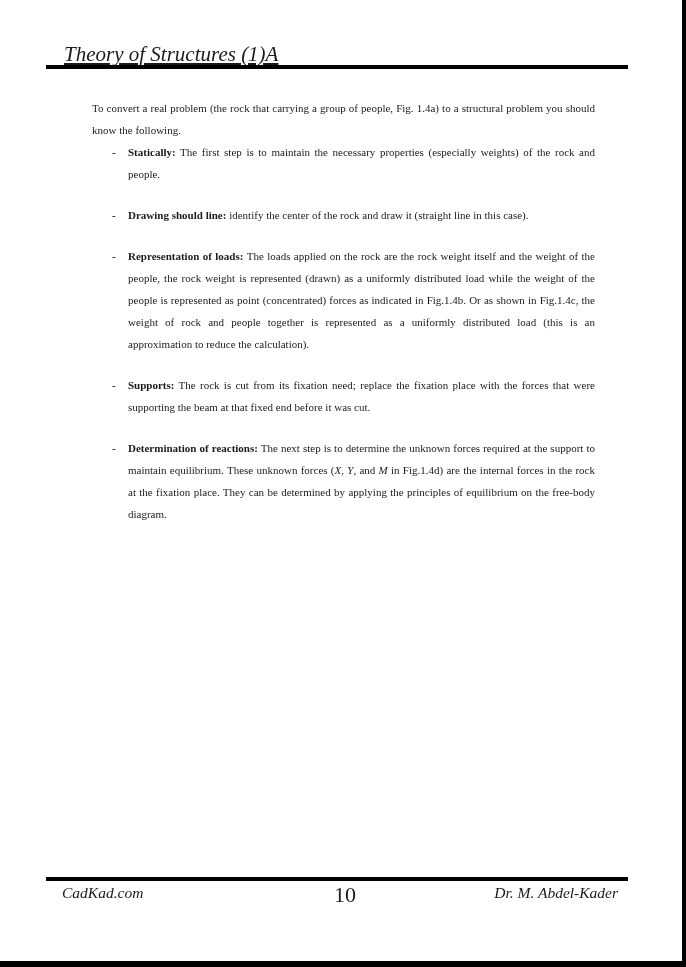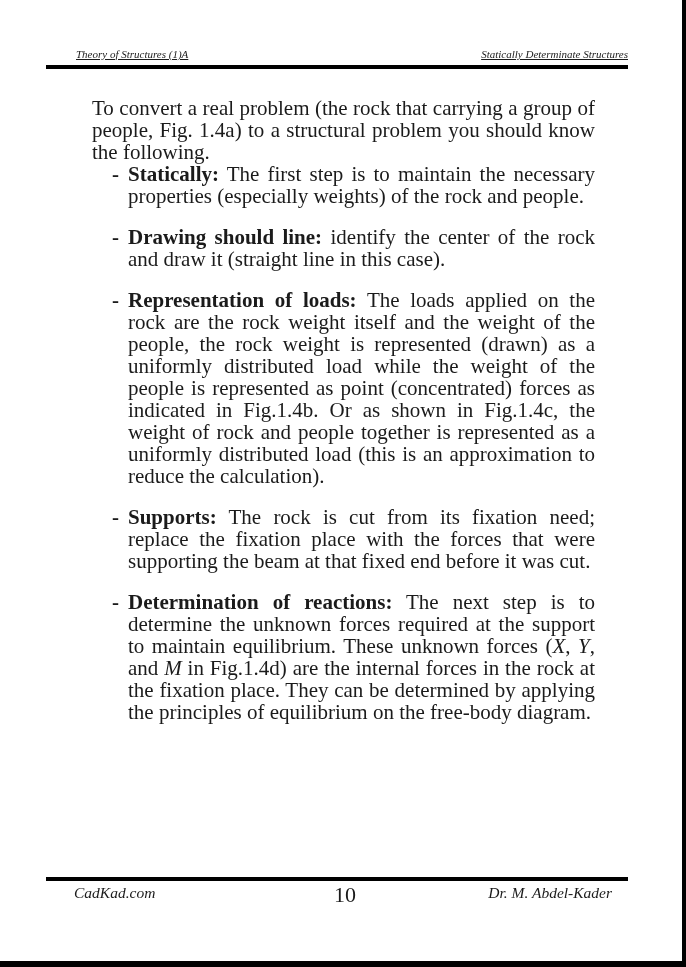--- a/index.html
+++ b/index.html
@@ -12,56 +12,55 @@
     font-family: "Liberation Serif", serif;
     color: #1b1b1b;
     overflow: hidden;
   }
   
   .scan-edge-right  { position: absolute; top: 0; right: 0; width: 4px; height: 100%; background: #000; }
   .scan-edge-bottom { position: absolute; bottom: 0; left: 0; width: 100%; height: 6px; background: #000; }
 
   
   .header {
-    position: absolute; top: 45px; left: 76px; right: 58px;
+    position: absolute; top: 45px; left: 64px; right: 58px;
     display: flex; justify-content: space-between;
-    font-style: italic; font-size: 11px; line-height: 19px;
+    font-style: italic; font-size: 21px; line-height: 19px;
   }
   .header .hdr-text { text-decoration: underline; }
   .header-rule { position: absolute; top: 65px; left: 46px; right: 58px; height: 4px; background: #000; }
 
   
   .main {
     position: absolute; top: 97px; left: 92px; width: 503px;
-    font-size: 21px; line-height: 22px; text-align: justify;
+    font-size: 11px; line-height: 22px; text-align: justify;
   }
   .main p { margin: 0; }
   .intro { margin-bottom: 15px; }
   ul.bullets { list-style: none; margin: 0; padding: 0; }
   li.bullet { position: relative; padding-left: 36px; margin-bottom: 19px; }
   li.bullet .dash { position: absolute; left: 20px; font-weight: bold; }
   li.bullet .term { font-weight: bold; }
   .var { font-style: italic; }
   .closing { margin-top: 48px; }
 
   
   .footer-rule { position: absolute; top: 877px; left: 46px; right: 58px; height: 4px; background: #000; }
   .footer { position: absolute; top: 882px; left: 62px; right: 58px; height: 24px; font-size: 15.5px; }
-  .footer-left  { position: absolute; left: 12px; top: 2px; font-style: italic; }
+  .footer-left  { position: absolute; left: 0; top: 2px; font-style: italic; }
   .footer-center{ position: absolute; left: 50%; top: 0; transform: translateX(-50%); font-size: 22px; }
-  .footer-right { position: absolute; right: 16px; top: 2px; font-style: italic; }
+  .footer-right { position: absolute; right: 10px; top: 2px; font-style: italic; }
 </style>
 </head>
 <body>
 
 <div class="page">
 
   <div class="header">
     <span class="hdr-text">Theory of Structures (1)A</span>
-    <span class="hdr-text">Statically Determinate Structures</span>
   </div>
   <div class="header-rule"></div>
 
   <div class="main">
     <p class="intro">To convert a real problem (the rock that carrying a group of people, Fig. 1.4a) to a structural problem you should know the following.</p>
     <ul class="bullets">
         <li class="bullet"><span class="dash">-</span><span class="term">Statically:</span> <span>The first step is to maintain the necessary properties (especially weights) of the rock and people.</span></li>
         <li class="bullet"><span class="dash">-</span><span class="term">Drawing should line:</span> <span>identify the center of the rock and draw it (straight line in this case).</span></li>
         <li class="bullet"><span class="dash">-</span><span class="term">Representation of loads:</span> <span>The loads applied on the rock are the rock weight itself and the weight of the people, the rock weight is represented (drawn) as a uniformly distributed load while the weight of the people is represented as point (concentrated) forces as indicated in Fig.1.4b.  Or as shown in Fig.1.4c, the weight of rock and people together is represented as a uniformly distributed load (this is an approximation to reduce the calculation).</span></li>
         <li class="bullet"><span class="dash">-</span><span class="term">Supports:</span> <span>The rock is cut from its fixation need; replace the fixation place with the forces that were supporting the beam at that fixed end before it was cut.</span></li>

